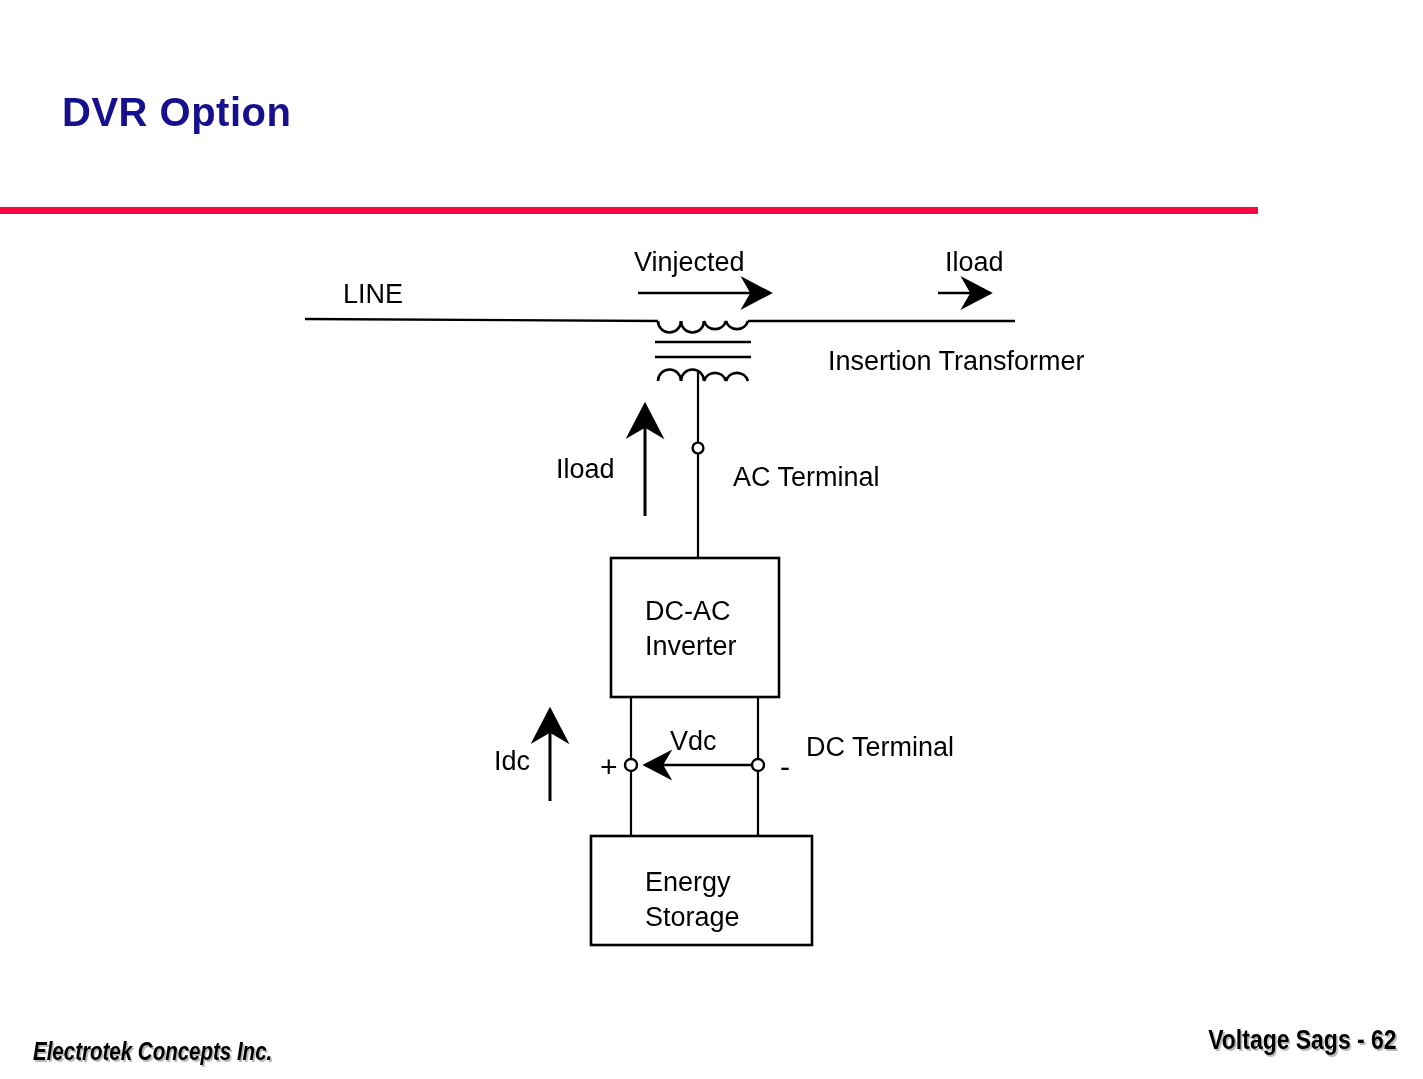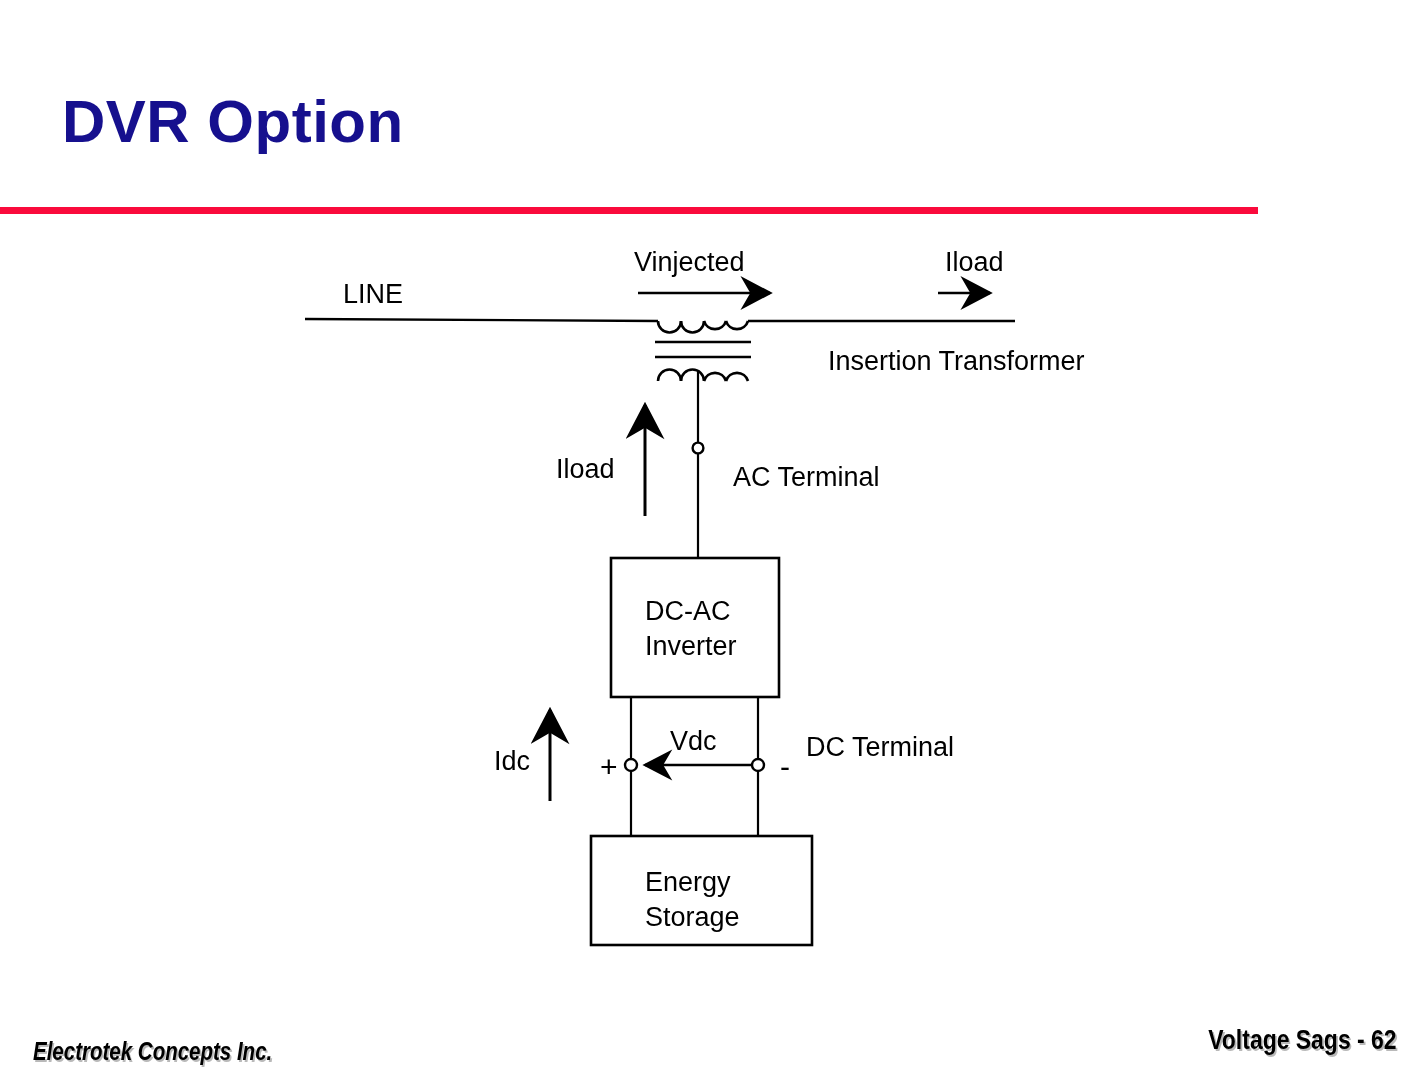--- a/index.html
+++ b/index.html
@@ -14,21 +14,21 @@
     overflow: hidden;
     font-family: "Liberation Sans", sans-serif;
     color: #000000;
   }
 
   
   #slide-title {
     position: absolute;
     left: 62px;
     top: 92px;
-    font-size: 60px;
+    font-size: 40px;
     font-weight: bold;
     color: #16108e;
     letter-spacing: 0.5px;
     line-height: 1;
     white-space: nowrap;
   }
 
   
   #title-rule {
     position: absolute;

